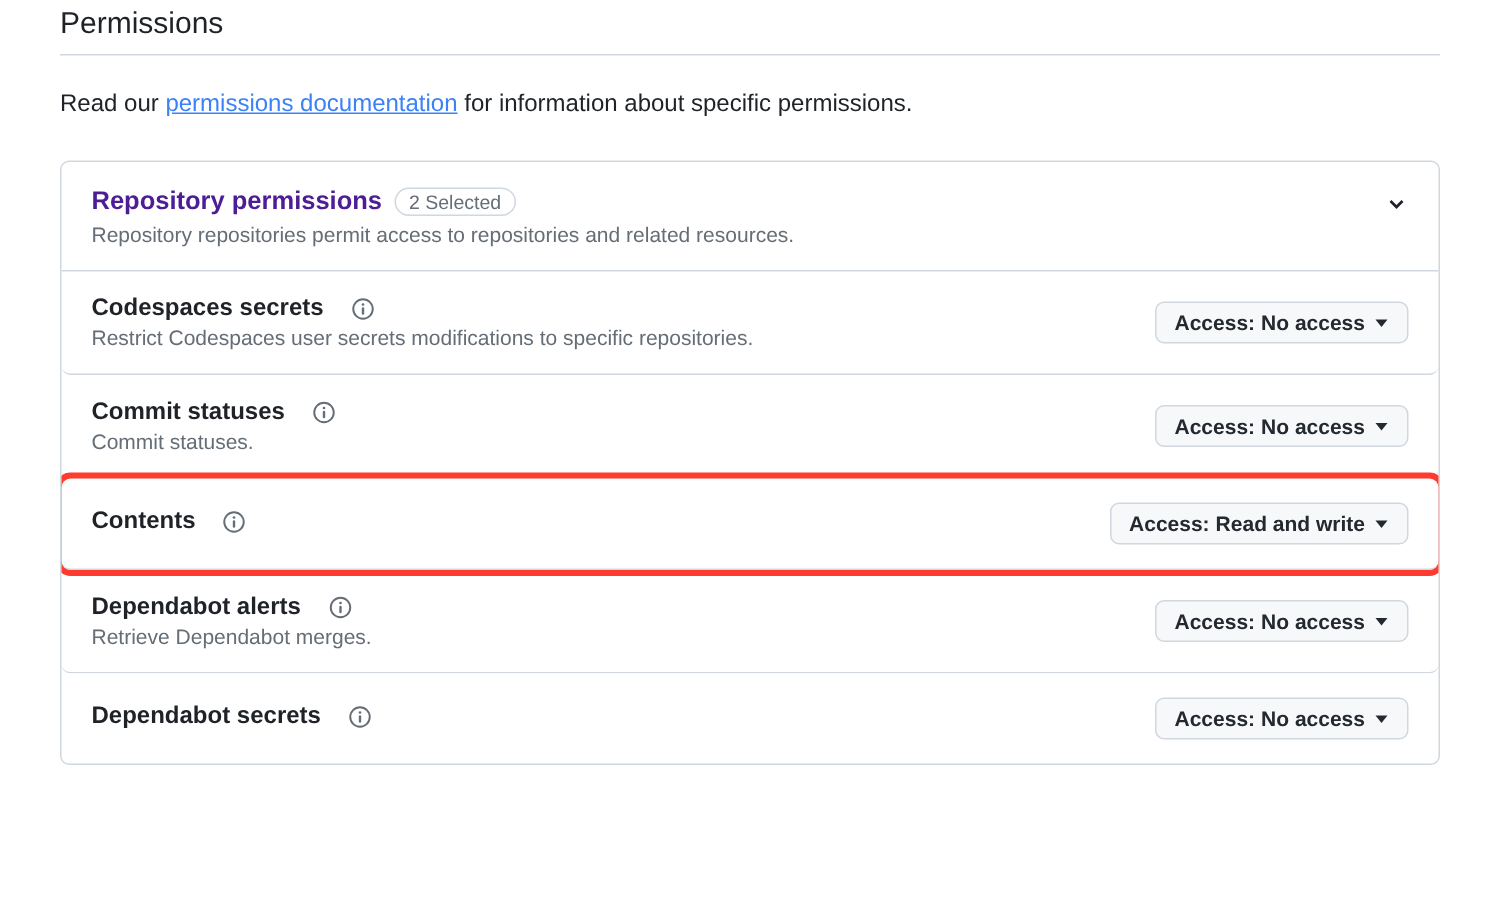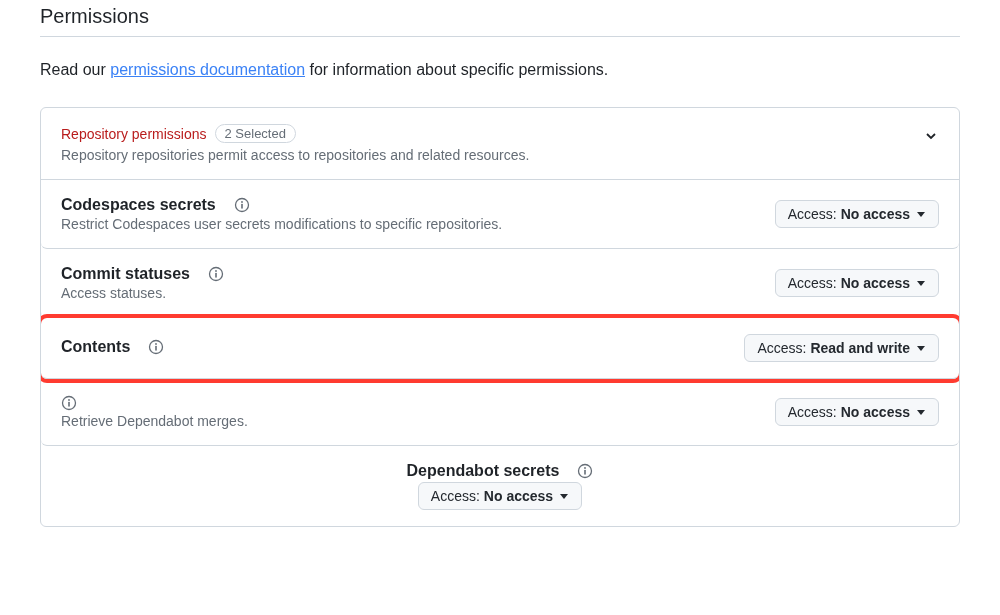--- a/index.html
+++ b/index.html
@@ -51,23 +51,23 @@
     .panel-header-left {
       flex: 1;
     }
     .panel-title-row {
       display: flex;
       align-items: center;
       gap: 8px;
       margin-bottom: 4px;
     }
     .panel-title {
-      font-size: 14px;
-      font-weight: 400;
-      color: #b91c1c;
+      font-size: 17px;
+      font-weight: 700;
+      color: #4c1d95;
     }
     .badge {
       display: inline-block;
       padding: 1px 9px;
       border: 1px solid #d0d7de;
       border-radius: 20px;
       font-size: 13px;
       color: #656d76;
       font-weight: 400;
       background: #ffffff;
@@ -82,21 +82,20 @@
     .perm-row {
       display: flex;
       align-items: center;
       justify-content: space-between;
       padding: 16px 20px;
       border-bottom: 1px solid #d0d7de;
       border-radius: 6px;
     }
     .perm-row:last-child {
       border-bottom: none;
-      flex-direction: column;
     }
     .perm-row.highlighted {
       box-shadow: 0 0 0 4px #ff3b30;
       position: relative;
       z-index: 1;
     }
     .perm-left {
       flex: 1;
     }
     .perm-title-row {
@@ -127,21 +126,21 @@
       padding: 5px 12px;
       border: 1px solid #d0d7de;
       border-radius: 6px;
       background: #f6f8fa;
       font-size: 14px;
       color: #24292f;
       cursor: pointer;
       white-space: nowrap;
     }
     .access-label {
-      font-weight: 400;
+      font-weight: 700;
     }
     .access-value {
       font-weight: 600;
     }
     .caret {
       display: inline-flex;
       margin-left: 2px;
     }
   </style>
 </head>
@@ -201,21 +200,21 @@
       <div class="perm-title-row">
         <span class="perm-title">Commit statuses</span>
         <span class="info-icon">
           <svg width="16" height="16" viewBox="0 0 16 16" fill="none">
                 <circle cx="8" cy="8" r="6.5" stroke="currentColor" stroke-width="1.3"></circle>
                 <circle cx="8" cy="5" r="0.9" fill="currentColor"></circle>
                 <rect x="7.2" y="6.8" width="1.6" height="5" rx="0.8" fill="currentColor"></rect>
               </svg>
         </span>
       </div>
-      <div class="perm-desc">Access statuses.</div>
+      <div class="perm-desc">Commit statuses.</div>
     </div>
     <button class="access-btn">
       <span class="access-label">Access: </span>
       <span class="access-value">No access</span>
       <span class="caret">
         <svg width="10" height="10" viewBox="0 0 10 10">
               <polygon points="1,3 9,3 5,8" fill="currentColor"></polygon>
             </svg>
       </span>
     </button>
@@ -241,20 +240,21 @@
         <svg width="10" height="10" viewBox="0 0 10 10">
               <polygon points="1,3 9,3 5,8" fill="currentColor"></polygon>
             </svg>
       </span>
     </button>
   </div>
 
   <div class="perm-row">
     <div class="perm-left">
       <div class="perm-title-row">
+        <span class="perm-title">Dependabot alerts</span>
         <span class="info-icon">
           <svg width="16" height="16" viewBox="0 0 16 16" fill="none">
                 <circle cx="8" cy="8" r="6.5" stroke="currentColor" stroke-width="1.3"></circle>
                 <circle cx="8" cy="5" r="0.9" fill="currentColor"></circle>
                 <rect x="7.2" y="6.8" width="1.6" height="5" rx="0.8" fill="currentColor"></rect>
               </svg>
         </span>
       </div>
       <div class="perm-desc">Retrieve Dependabot merges.</div>
     </div>

